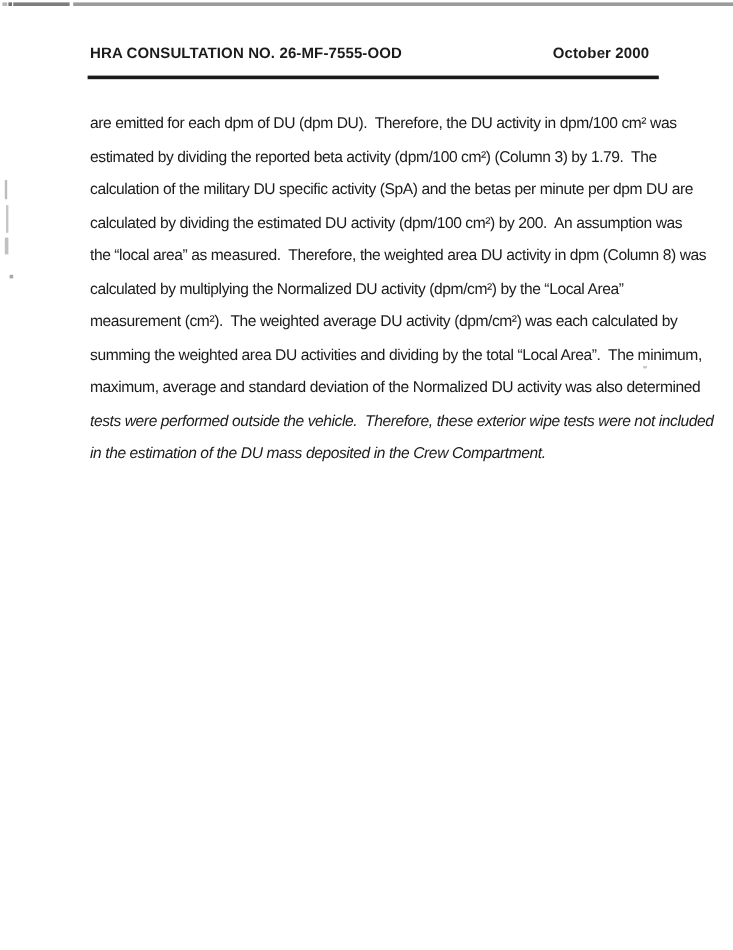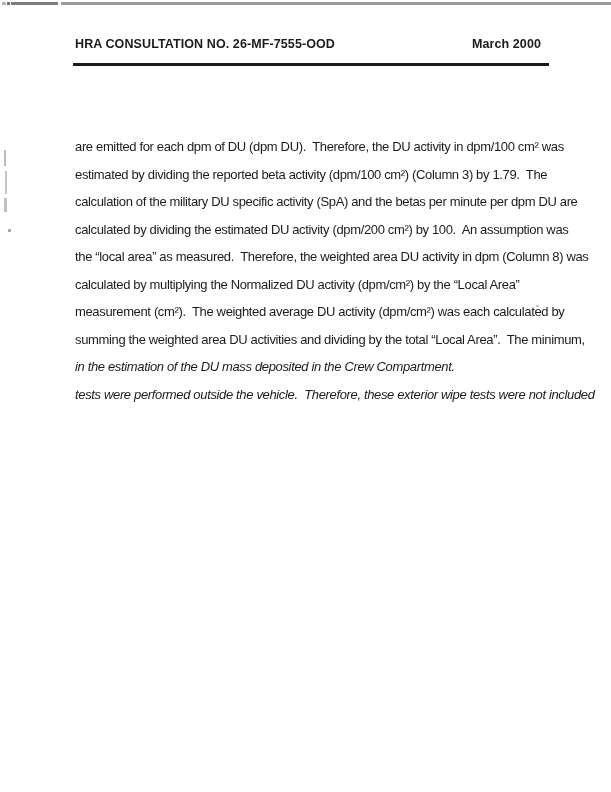--- a/index.html
+++ b/index.html
@@ -55,21 +55,20 @@
   }
 
   
   .body-text {
     position: absolute;
     top: 89px;
     left: 75px;
     width: 472px;
     font-size: 13px;
     letter-spacing: -0.35px;
-    margin-top: 44px;
   }
   .line {
     height: 27.5px;
     line-height: 27.5px;
     white-space: pre;
   }
   .italic { font-style: italic; }
 
   
   .footer-rule {
@@ -95,41 +94,42 @@
 
 <div class="page">
 
   <div class="artifact scan-dot-a"></div>
   <div class="artifact scan-dot-b"></div>
   <div class="artifact scan-band-a"></div>
   <div class="artifact scan-band-b"></div>
 
   <div class="header-row">
     <span>HRA CONSULTATION NO. 26-MF-7555-OOD</span>
-    <span>March 2000</span>
+    <span>October 2000</span>
   </div>
   <div class="header-rule"></div>
 
   <div class="artifact smudge-1"></div>
   <div class="artifact smudge-2"></div>
   <div class="artifact smudge-3"></div>
   <div class="artifact speck-1"></div>
   <div class="artifact speck-2"></div>
   <div class="artifact speck-3"></div>
   <div class="artifact speck-4"></div>
 
   <div class="body-text">
       <div class="line"><span>are emitted for each dpm of DU (dpm DU).  Therefore, the DU activity in dpm/100 cm² was</span></div>
       <div class="line"><span>estimated by dividing the reported beta activity (dpm/100 cm²) (Column 3) by 1.79.  The</span></div>
       <div class="line"><span>calculation of the military DU specific activity (SpA) and the betas per minute per dpm DU are</span></div>
-      <div class="line"><span>calculated by dividing the estimated DU activity (dpm/200 cm²) by 100.  An assumption was</span></div>
+      <div class="line"><span>calculated by dividing the estimated DU activity (dpm/100 cm²) by 200.  An assumption was</span></div>
       <div class="line"><span>the “local area” as measured.  Therefore, the weighted area DU activity in dpm (Column 8) was</span></div>
       <div class="line"><span>calculated by multiplying the Normalized DU activity (dpm/cm²) by the “Local Area”</span></div>
       <div class="line"><span>measurement (cm²).  The weighted average DU activity (dpm/cm²) was each calculated by</span></div>
       <div class="line"><span>summing the weighted area DU activities and dividing by the total “Local Area”.  The minimum,</span></div>
+      <div class="line"><span>maximum, average and standard deviation of the Normalized DU activity was also determined</span></div>
+      <div class="line"><span class="italic">tests were performed outside the vehicle.  Therefore, these exterior wipe tests were not included</span></div>
       <div class="line"><span class="italic">in the estimation of the DU mass deposited in the Crew Compartment.</span></div>
-      <div class="line"><span class="italic">tests were performed outside the vehicle.  Therefore, these exterior wipe tests were not included</span></div>
     </div>
 
   <div class="footer-rule"></div>
   <div class="page-number">112</div>
 
 </div>
 
 </body></html>

